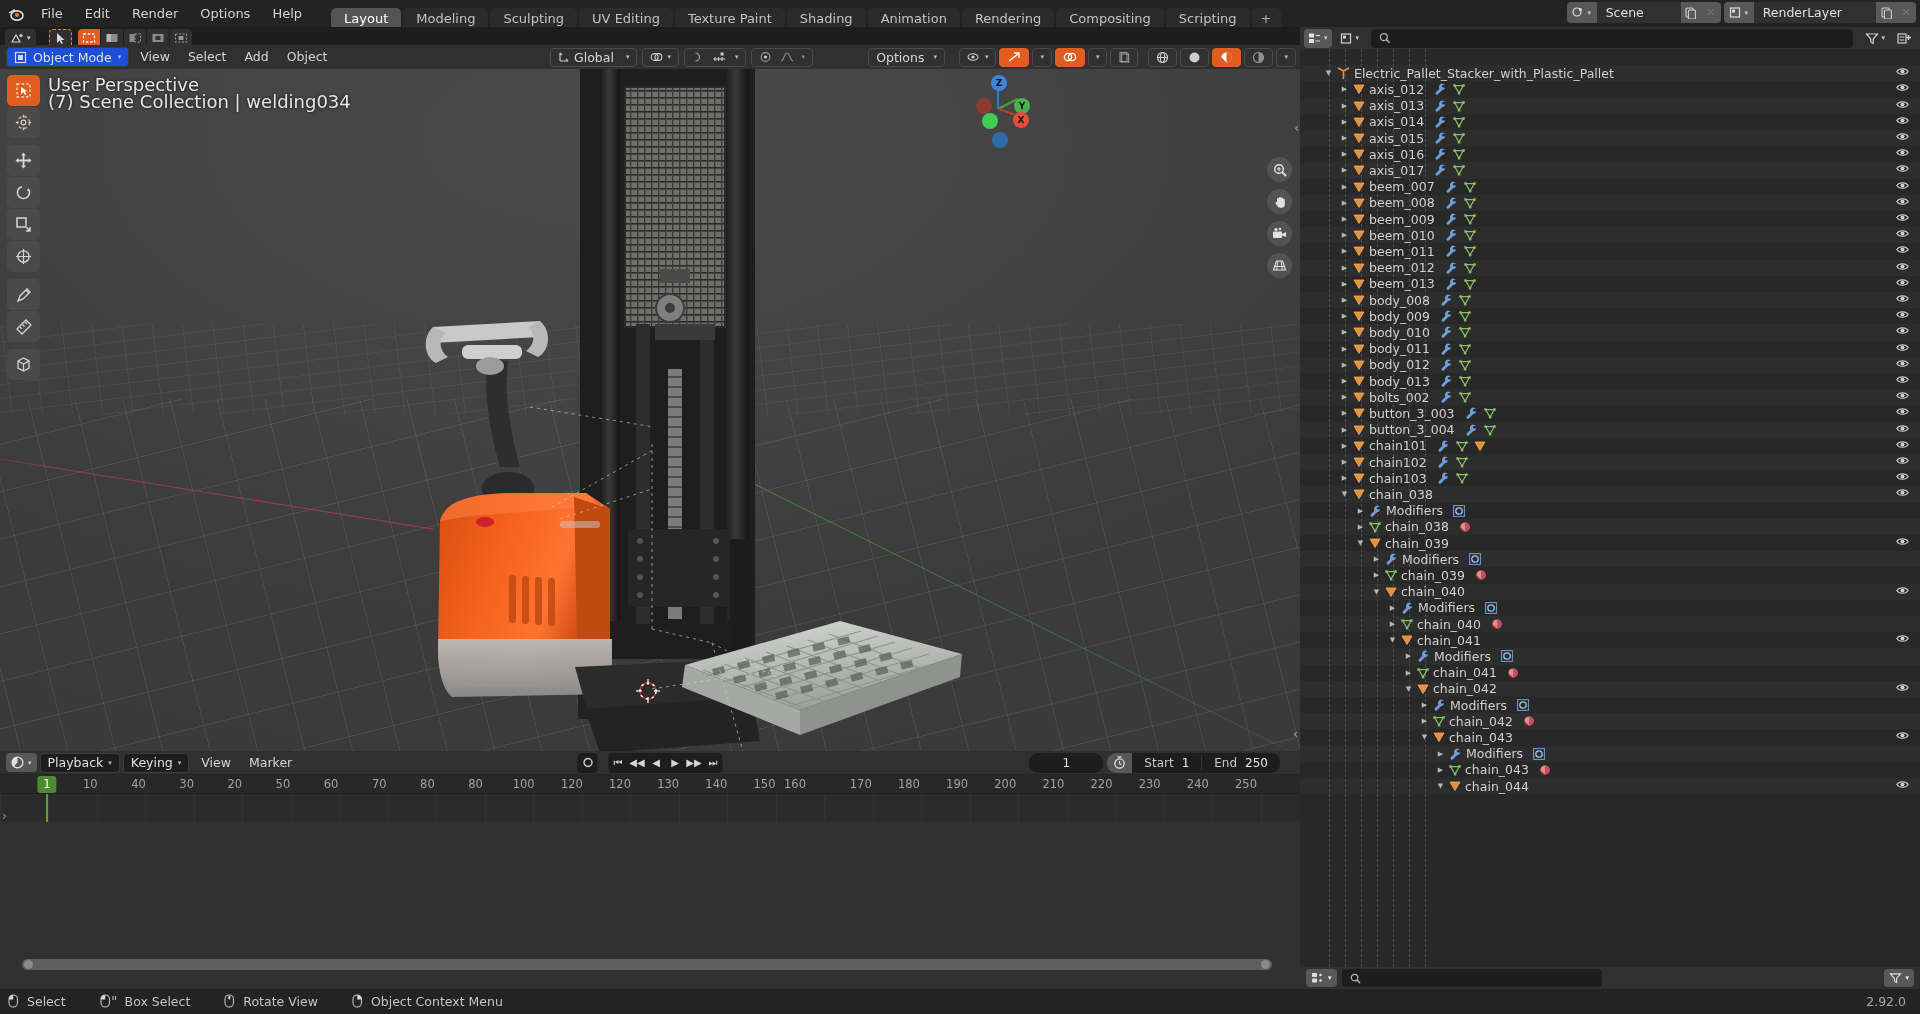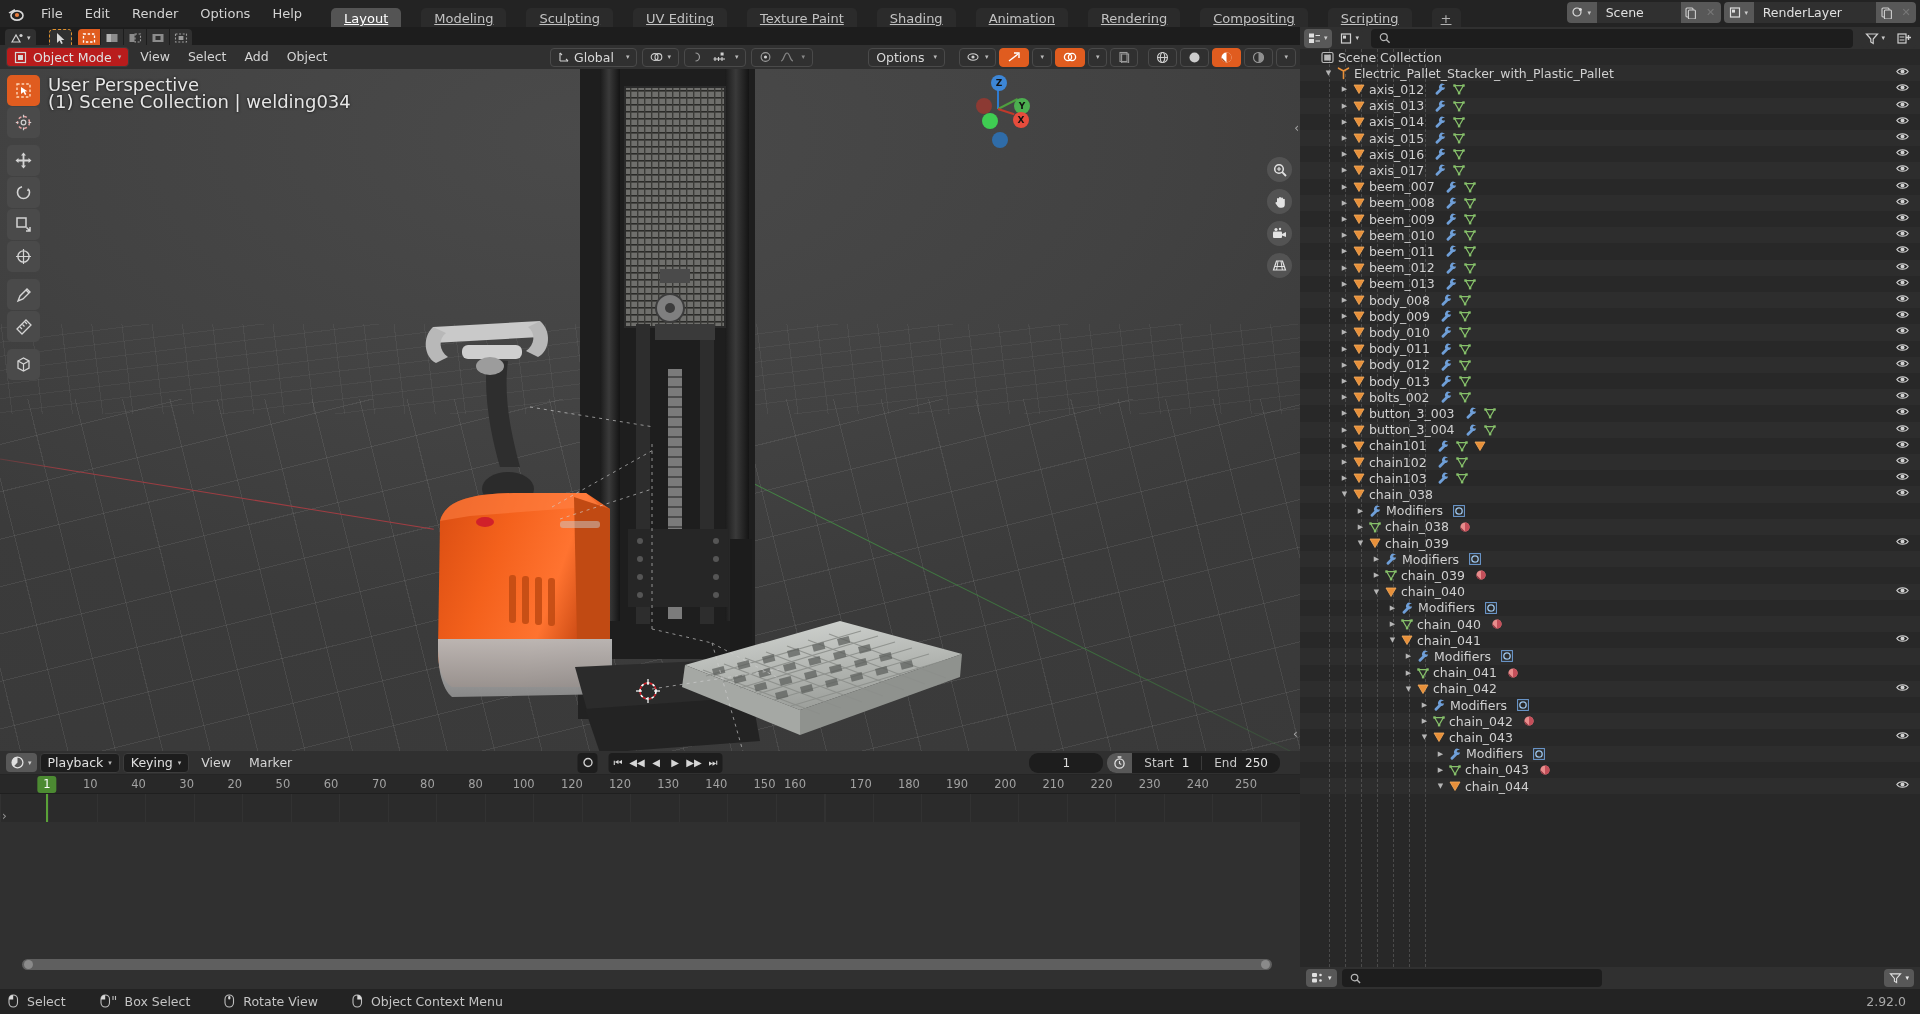--- a/index.html
+++ b/index.html
@@ -19,23 +19,23 @@
     position: absolute; left: 0; top: 0; width: 1920px; height: 27px;
     background: #232323; display: flex; align-items: center;
   }
   .blender-logo { width: 30px; height: 26px; display: flex; align-items: center; justify-content: center; }
   .menu-item {
     padding: 0 11px; height: 26px; line-height: 26px;
     color: #d3d3d3; font-size: 13px; white-space: nowrap;
   }
   .wstabs { display: flex; align-items: flex-end; height: 27px; margin-left: 18px; }
   .wstab {
-    padding: 0 13px; height: 22px; line-height: 22px; margin-right: 20px;
+    padding: 0 13px; height: 22px; line-height: 22px; margin-right: 2px;
     font-size: 13px; color: #c2c2c2; background: #2b2b2b;
-    border-radius: 5px 5px 0 0; white-space: nowrap; position: relative; top: 3px; text-decoration: underline;
+    border-radius: 5px 5px 0 0; white-space: nowrap; position: relative; top: 3px;
   }
   .wstab.active { background: #545454; color: #ffffff; }
   .wstab.plus { padding: 0 9px; color: #b0b0b0; }
   .topbar-right { position: absolute; right: 4px; top: 2px; display: flex; align-items: center; gap: 3px; }
   .field-group { display: flex; align-items: center; background: #1d1d1d; border-radius: 4px; height: 21px; overflow: hidden; }
   .fg-icon { width: 30px; height: 21px; background: #585858; display: flex; align-items: center; justify-content: center; gap: 2px; }
   .fg-text { padding: 0 34px 0 9px; color: #e0e0e0; font-size: 12.5px; line-height: 21px; background: #303030; min-width: 84px; }
   .fg-btn { width: 20px; height: 21px; background: #585858; display: flex; align-items: center; justify-content: center; color: #c9c9c9; font-size: 11px; }
   .fg-btn.dim { color: #777; }
 
@@ -54,21 +54,21 @@
   .sm:first-child { border-radius: 4px 0 0 4px; }
   .sm:last-child { border-radius: 0 4px 4px 0; }
   .sm.on { background: #e05c1f; }
 
   
   .tool-header {
     position: absolute; left: 0; top: 45px; width: 1300px; height: 24px;
     background: #303030; display: flex; align-items: center; padding-left: 6px; gap: 2px;
   }
   .mode-btn {
-    height: 20px; background: #b91c1c; border: 1px solid #3c3c3c; border-radius: 4px;
+    height: 20px; background: #1d4ed8; border: 1px solid #3c3c3c; border-radius: 4px;
     display: flex; align-items: center; padding: 0 7px; gap: 6px; color: #e0e0e0; font-size: 12.5px;
   }
   .th-menu { padding: 0 9px; height: 20px; line-height: 20px; color: #d5d5d5; font-size: 12.5px; border-radius: 4px;}
   .th-right { position: absolute; right: 4px; display: flex; align-items: center; gap: 3px; }
   .opt-btn { height: 19px; background: #303030; border: 1px solid #4a4a4a; border-radius: 4px; padding: 0 7px; display:flex; align-items:center; gap:4px; font-size:12.5px; color:#d8d8d8; }
 
   
   .viewport {
     position: absolute; left: 0; top: 69px; width: 1300px; height: 682px;
     overflow: hidden;
@@ -588,21 +588,21 @@
         <circle cx="648" cy="622" r="8" fill="none" stroke="#d1212a" stroke-width="1.6" stroke-dasharray="3 3" stroke-dashoffset="3"></circle>
         <line x1="648" y1="610" x2="648" y2="616" stroke="#fff" stroke-width="1.2"></line>
         <line x1="648" y1="628" x2="648" y2="634" stroke="#fff" stroke-width="1.2"></line>
         <line x1="636" y1="622" x2="642" y2="622" stroke="#fff" stroke-width="1.2"></line>
         <line x1="654" y1="622" x2="660" y2="622" stroke="#fff" stroke-width="1.2"></line>
       </g>
     </svg>
 
     <div class="vp-overlay-text">
       <div>User Perspective</div>
-      <div>(1) Scene Collection | welding034</div>
+      <div>(7) Scene Collection | welding034</div>
     </div>
 
     <div class="vp-toolbar">
       <div class="tb-btn on">
         <svg width="15" height="16" viewBox="0 0 15 16">
             <rect x="1" y="1" width="13" height="13" fill="none" stroke="#ffd6b8" stroke-width="1.4" stroke-dasharray="2.6 2"></rect>
             <path d="M5 4 L5 11 L7.4 9 L9 12 L10.4 11.3 L8.8 8.4 L11.4 8.2 Z" fill="#fff"></path>
           </svg>
       </div>
       <div class="tb-btn">
@@ -838,31 +838,20 @@
     </div>
 
     <div class="ol-tree" id="ol-tree">
         <div class="guide" style="left: 29px;"></div>
         <div class="guide" style="left: 45px;"></div>
         <div class="guide" style="left: 61px;"></div>
         <div class="guide" style="left: 77px;"></div>
         <div class="guide" style="left: 93px;"></div>
         <div class="guide" style="left: 109px;"></div>
         <div class="guide" style="left: 125px;"></div>
-        <div class="ol-row" style="top: 0px; position: absolute; left: 0px; right: 0px;">
-          <div style="width: 6px; flex: 0 0 auto;"></div>
-          <div class="ol-tri"></div>
-          <span style="display: flex; align-items: center; flex: 0 0 auto; margin-left: 2px;">
-            <svg width="13" height="13" viewBox="0 0 13 13">
-              <rect x="1" y="1.5" width="11" height="10" rx="1.5" fill="none" stroke="#b8b8b8" stroke-width="1.2"></rect>
-              <rect x="3.2" y="3.6" width="6.6" height="6" fill="#b8b8b8"></rect>
-            </svg>
-          </span>
-          <span class="ol-label">Scene Collection</span>
-        </div>
         <div class="ol-row alt" style="top: 16.2px; position: absolute; left: 0px; right: 0px;">
           <div style="width: 22px; flex: 0 0 auto;"></div>
           <div class="ol-tri">▼</div>
           <span style="display: flex; align-items: center; flex: 0 0 auto; margin-left: 2px;">
             <svg width="13" height="13" viewBox="0 0 13 13">
               <path d="M6.5 11.5 L6.5 4 M6.5 4 L1.5 1.2 M6.5 4 L11.5 1.2" stroke="#e8903a" stroke-width="1.6" fill="none" stroke-linecap="round"></path>
             </svg>
           </span>
           <span class="ol-label">Electric_Pallet_Stacker_with_Plastic_Pallet</span>
           <span class="ol-eye">

